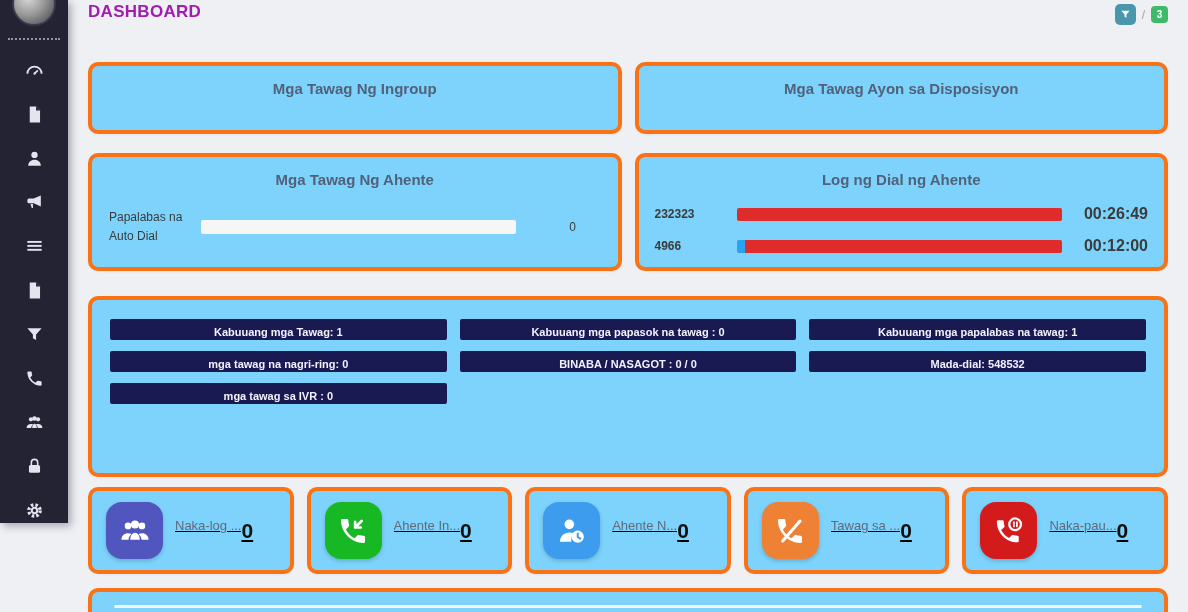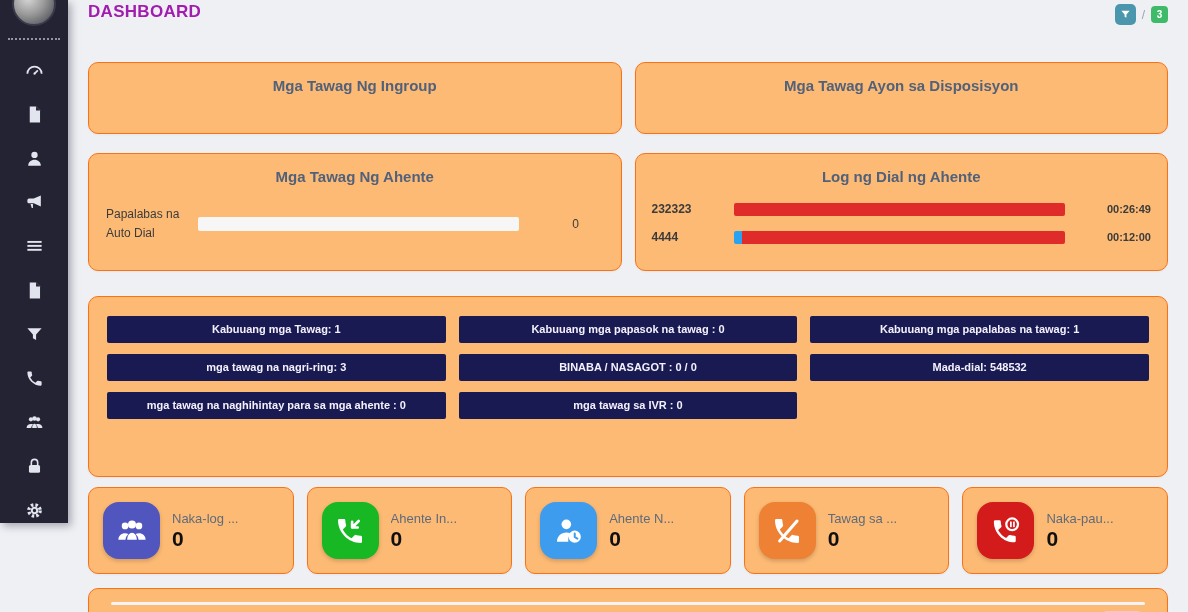--- a/index.html
+++ b/index.html
@@ -48,21 +48,21 @@
   }
   .badge-filter svg { width:11px; height:11px; }
   .header-sep { color:#9aa3b0; font-size:12px; }
   .badge-count {
     min-width:17px; height:17px; border-radius:4px; padding:0 3px;
     color:#fff; font-size:10px; font-weight:700;
     display:flex; align-items:center; justify-content:center; cursor:pointer;
   }
   
   .card {
-    background:#fdba74; border:1px solid #f97316; border-radius:10px;
+    background:#7dd3fc; border:4px solid #f97316; border-radius:10px;
     box-shadow:0 1px 2px rgba(40,50,80,.05);
   }
   .card-title {
     text-align:center; padding-top:14px;
     font-size:15px; font-weight:700; color:#52617a;
   }
   .row-flex { position:absolute; left:0; right:0; display:flex; gap:13px; }
   .row1 { top:62px; height:72px; }
   .row2 { top:153px; height:118px; }
   .row-flex .card { flex:1; }
@@ -70,40 +70,40 @@
   .agent-row { display:flex; align-items:center; padding:0 16px 0 17px; margin-top:20px; }
   .agent-row .lbl { width:92px; font-size:12px; color:#3b3b3b; line-height:1.55; }
   .agent-row .track { flex:1; height:14px; background:#f6f6f7; border-radius:2px; margin-right:28px; }
   .agent-row .val { width:58px; text-align:center; font-size:12px; color:#3b3b3b; }
   
   .log-rows { margin-top:17px; }
   .log-row { display:flex; align-items:center; padding:0 16px 0 16px; margin-bottom:14px; }
   .log-row .lbl { width:82px; font-size:12px; font-weight:600; color:#3b3b3b; }
   .log-row .track { flex:1; height:13px; border-radius:2px; overflow:hidden; display:flex; background:transparent; }
   .log-row .seg { height:100%; }
-  .log-row .time { width:86px; text-align:right; font-size:11px; font-weight:600; color:#3b3b3b; }
+  .log-row .time { width:86px; text-align:right; font-size:16px; font-weight:600; color:#3b3b3b; }
   
   .stats-card { position:absolute; top:296px; left:0; right:0; height:181px; padding:19px 18px; }
   .stats-grid { display:grid; grid-template-columns:repeat(3,1fr); column-gap:13px; row-gap:11px; }
   .pill {
-    height:27px; line-height:27px; text-align:center;
+    height:21px; line-height:27px; text-align:center;
     background:#1a1a52; color:#f3f1fd; border-radius:2px;
     font-size:11px; font-weight:700;
     white-space:nowrap; overflow:hidden;
   }
   
   .metrics { top:487px; height:87px; position:absolute; left:0; right:0; display:flex; gap:13px; }
   .metric-card { flex:1; display:flex; align-items:center; padding:13px 12px 13px 14px; gap:12px; }
   .tile {
     width:57px; height:57px; border-radius:16px; flex:0 0 auto;
     display:flex; align-items:center; justify-content:center;
     box-shadow:0 2px 4px rgba(0,0,0,.18);
   }
   .tile svg { width:32px; height:32px; }
-  .metric-text { display:flex; flex-direction:column; min-width:0; }
+  .metric-text { display:flex; flex-direction:row; min-width:0;text-decoration:underline; }
   .metric-label { font-size:13px; color:#5f6b7a; white-space:nowrap; overflow:hidden; }
   .metric-value { font-size:21px; font-weight:800; color:#0f0f0f; margin-top:1px; line-height:1.1; }
   
   .partial-card { position:absolute; top:588px; left:0; right:0; height:60px; padding-top:13px; }
   .partial-line { height:3px; background:#f4f4f6; margin:0 22px; border-radius:2px; }
   .partial-accent { position:absolute; right:28px; top:22px; width:34px; height:2px; background:#f6c7ca; }
 </style>
 </head>
 <body>
 
@@ -221,40 +221,39 @@
       <div class="card-title">Log ng Dial ng Ahente</div>
       <div class="log-rows">
         <div class="log-row">
           <div class="lbl">232323</div>
           <div class="track">
             <div class="seg" style="width: 100%; background: rgb(224, 43, 43);"></div>
           </div>
           <div class="time">00:26:49</div>
         </div>
         <div class="log-row">
-          <div class="lbl">4444</div>
+          <div class="lbl">4966</div>
           <div class="track">
             <div class="seg" style="width: 2.5%; background: rgb(41, 163, 239);"></div>
             <div class="seg" style="width: 97.5%; background: rgb(224, 43, 43);"></div>
           </div>
           <div class="time">00:12:00</div>
         </div>
       </div>
     </div>
   </div>
 
   <div class="card stats-card">
     <div class="stats-grid">
       <div class="pill">Kabuuang mga Tawag: 1</div>
       <div class="pill">Kabuuang mga papasok na tawag : 0</div>
       <div class="pill">Kabuuang mga papalabas na tawag: 1</div>
-      <div class="pill">mga tawag na nagri-ring: 3</div>
+      <div class="pill">mga tawag na nagri-ring: 0</div>
       <div class="pill">BINABA / NASAGOT : 0 / 0</div>
       <div class="pill">Mada-dial: 548532</div>
-      <div class="pill">mga tawag na naghihintay para sa mga ahente : 0</div>
       <div class="pill">mga tawag sa IVR : 0</div>
     </div>
   </div>
 
   <div class="metrics">
 
     <div class="card metric-card">
       <span class="tile" style="background: rgb(81, 86, 190);">
         <svg viewBox="0 0 24 24" fill="#fff">
             <circle cx="6.8" cy="8.2" r="2.5"></circle>

